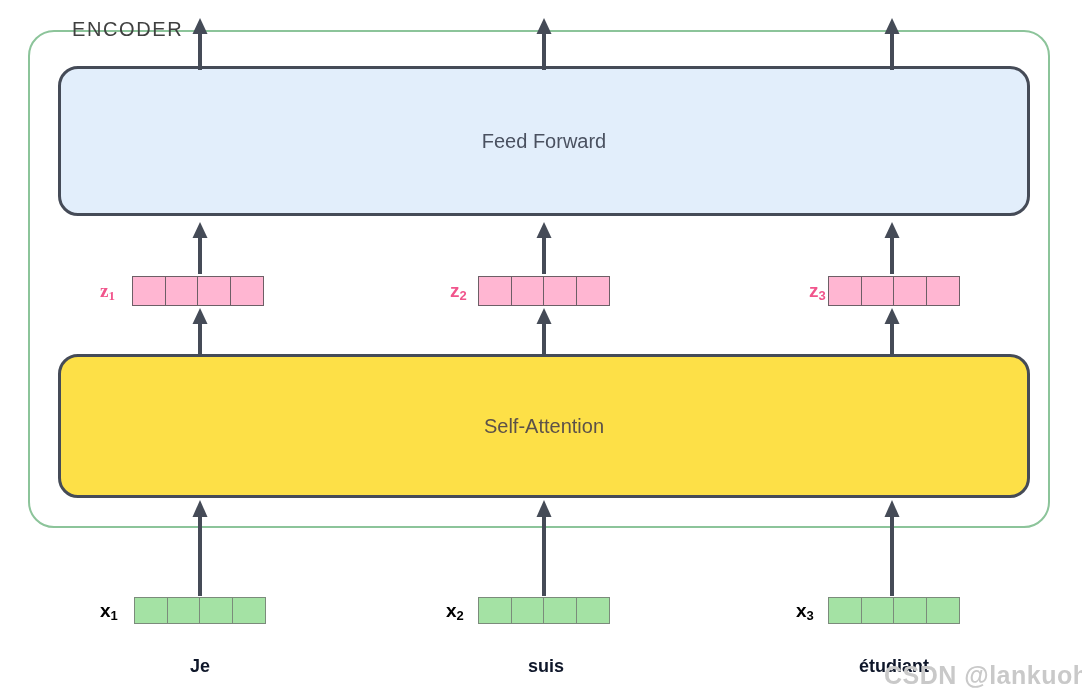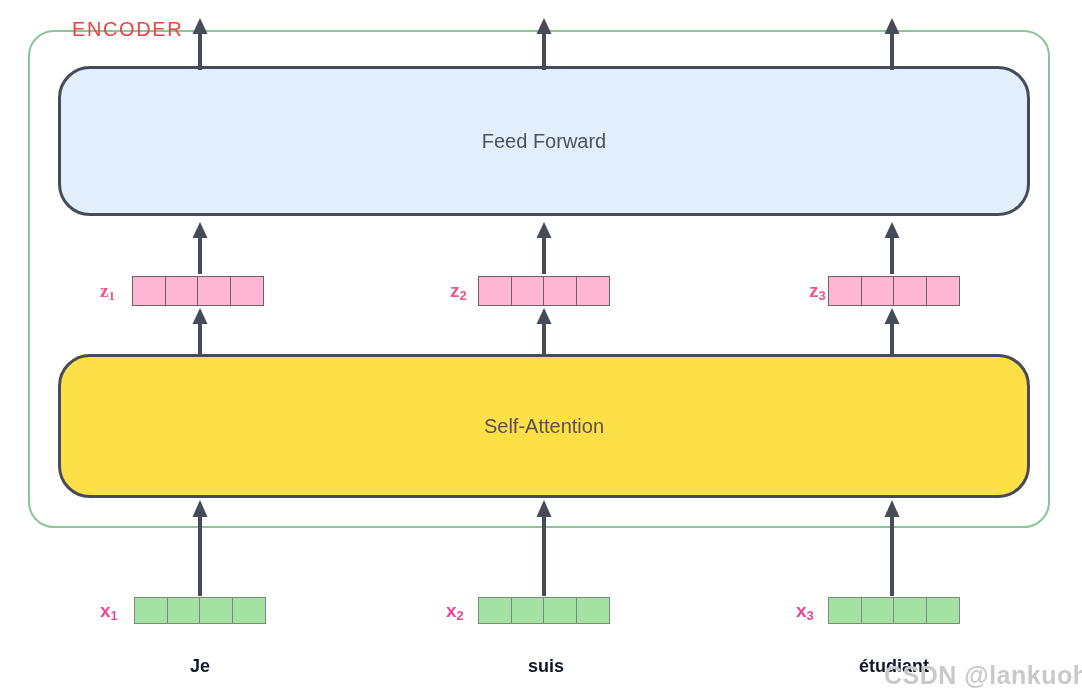--- a/index.html
+++ b/index.html
@@ -31,31 +31,31 @@
     border-radius: 26px;
     box-sizing: border-box;
     background: transparent;
   }
   .encoder-label {
     position: absolute;
     left: 72px;
     top: 18px;
     font-size: 20px;
     letter-spacing: 1.6px;
-    color: #ef4444;
+    color: #404040;
     font-weight: 400;
     white-space: nowrap;
   }
 
   
   .layer-box {
     position: absolute;
     box-sizing: border-box;
     border: 3px solid #454b57;
-    border-radius: 32px;
+    border-radius: 20px;
     display: flex;
     align-items: center;
     justify-content: center;
   }
   .layer-box .layer-title {
     font-size: 20px;
     color: #4a5160;
     font-weight: 400;
   }
   .ffn-box {
@@ -114,21 +114,21 @@
     white-space: nowrap;
   }
   .vec-label .sub {
     font-size: 13px;
     font-weight: bold;
     vertical-align: baseline;
     position: relative;
     top: 3px;
   }
   .label-z { color: #f1558c; }
-  .label-x { color: #ec4899; }
+  .label-x { color: #000000; }
 
   
   .word {
     position: absolute;
     font-weight: bold;
     font-size: 18px;
     color: #0f172a;
     white-space: nowrap;
     text-align: center;
   }

